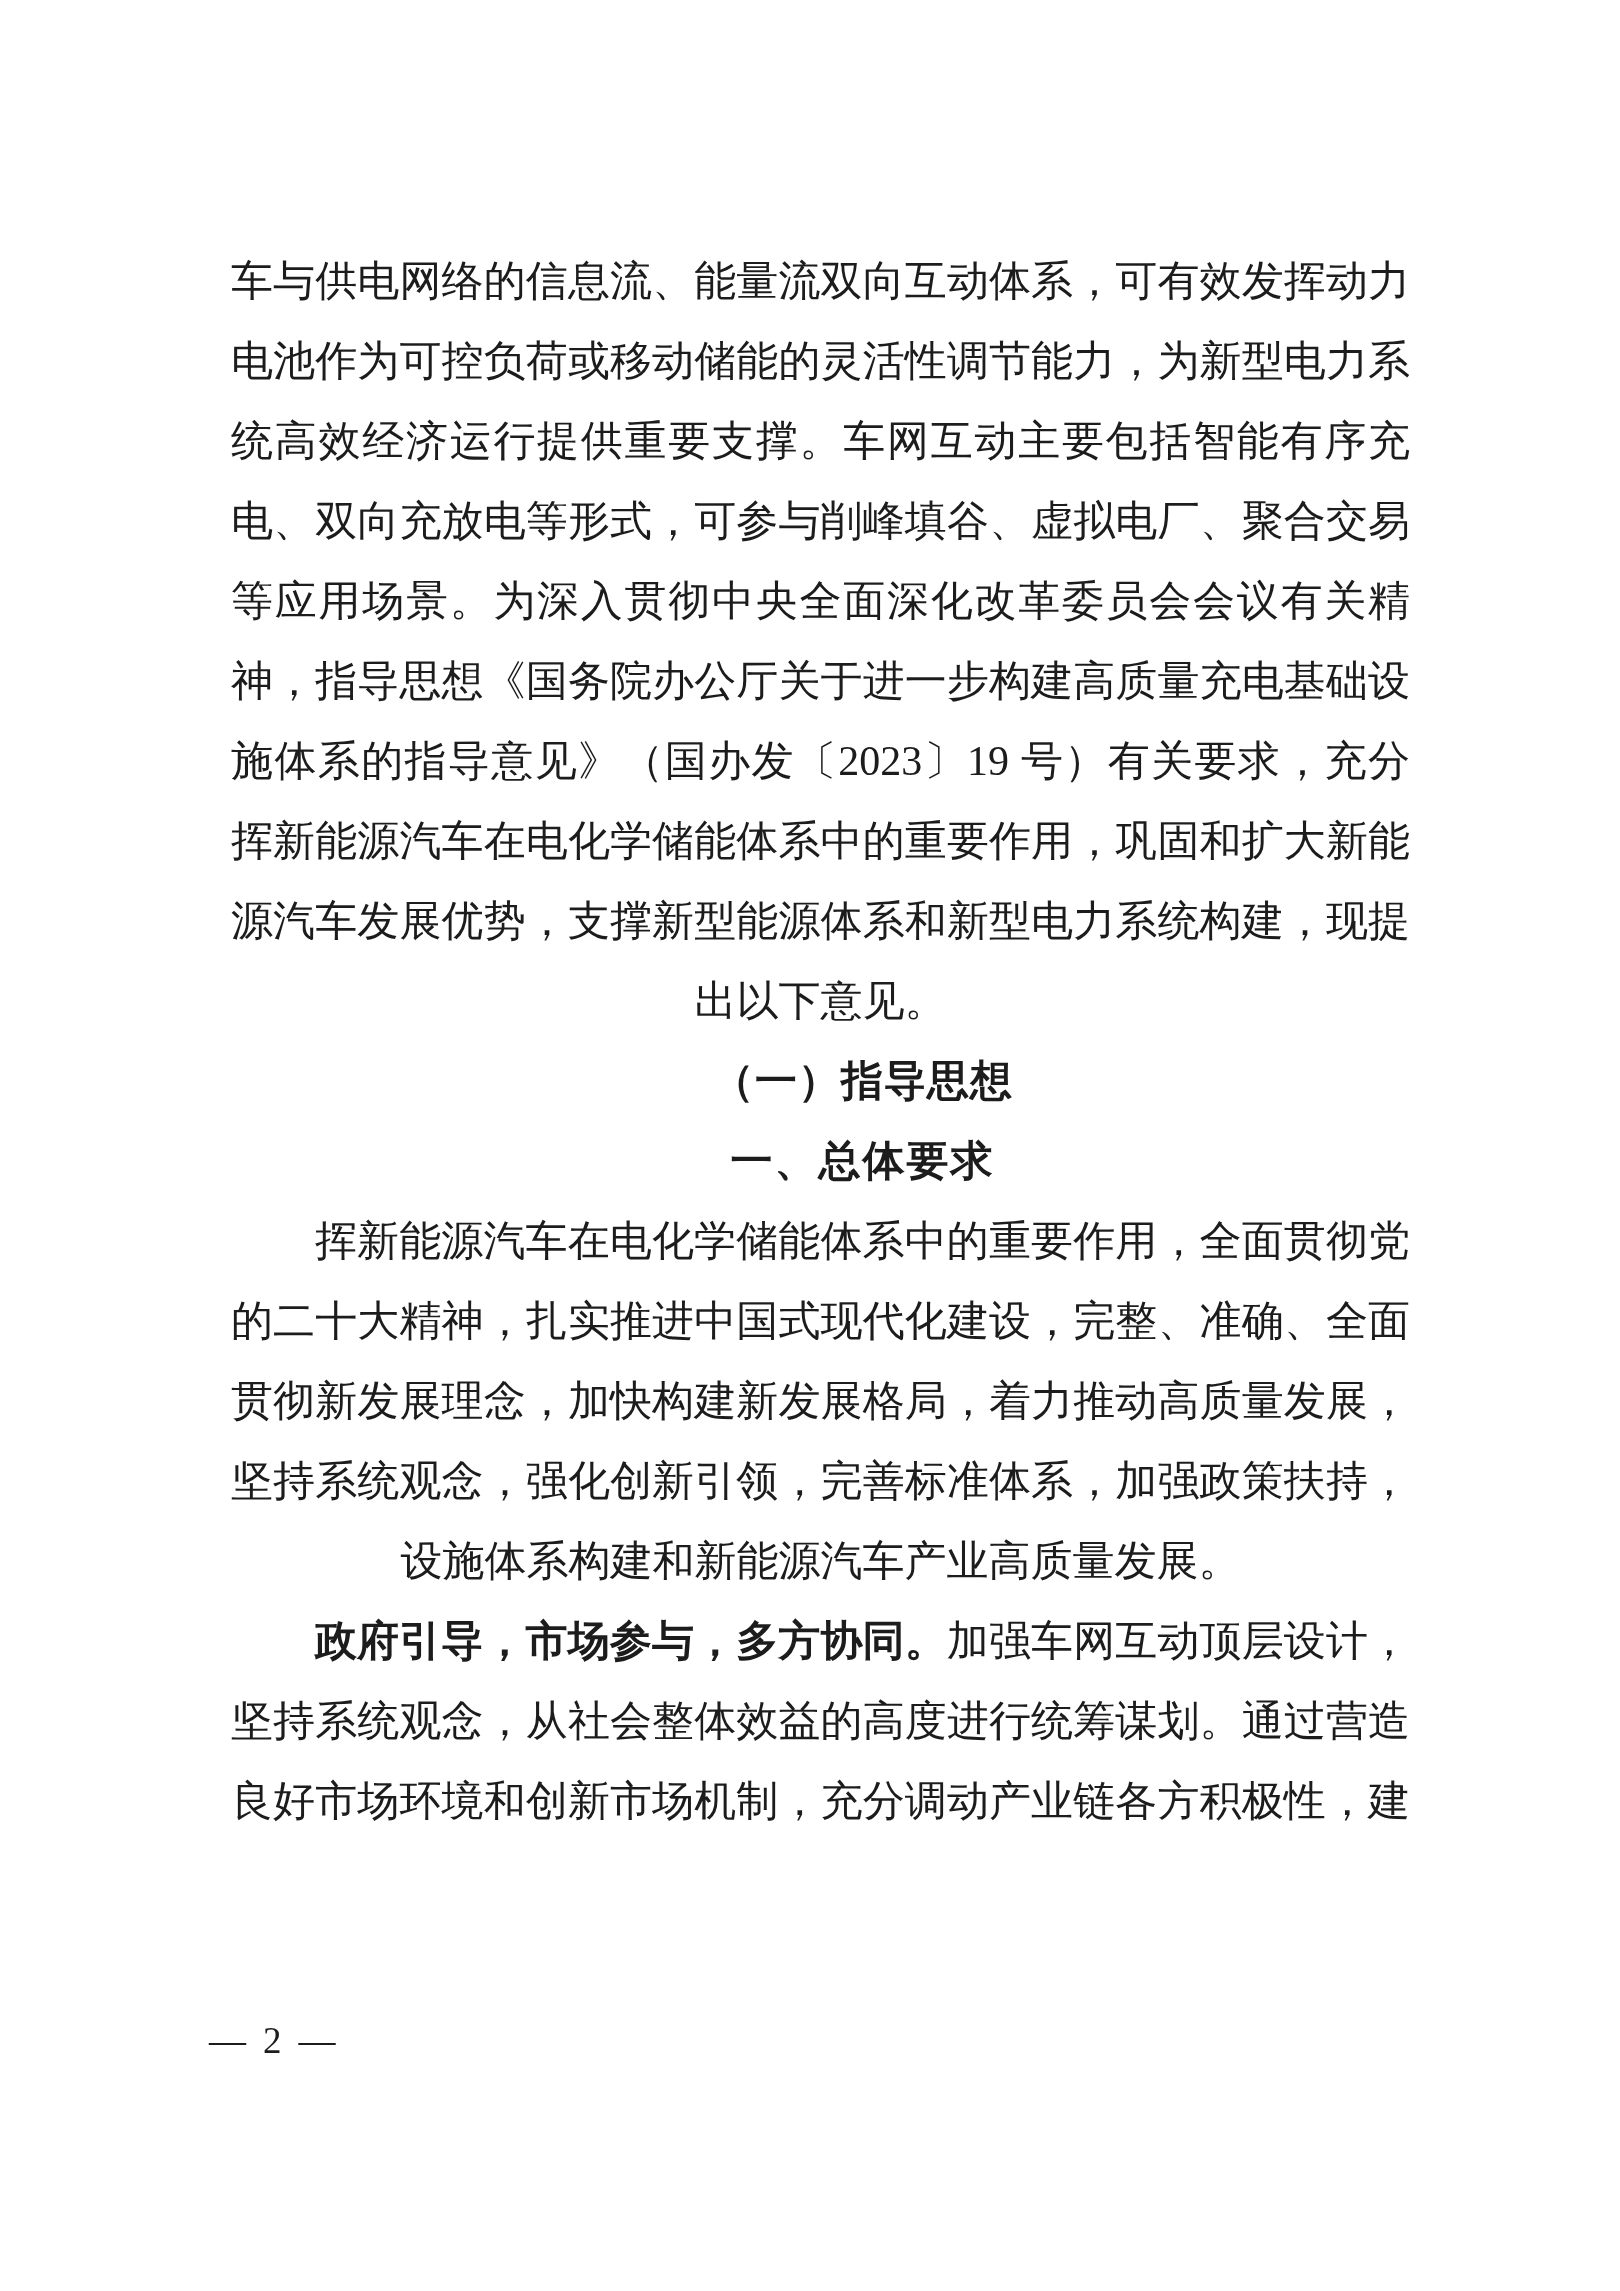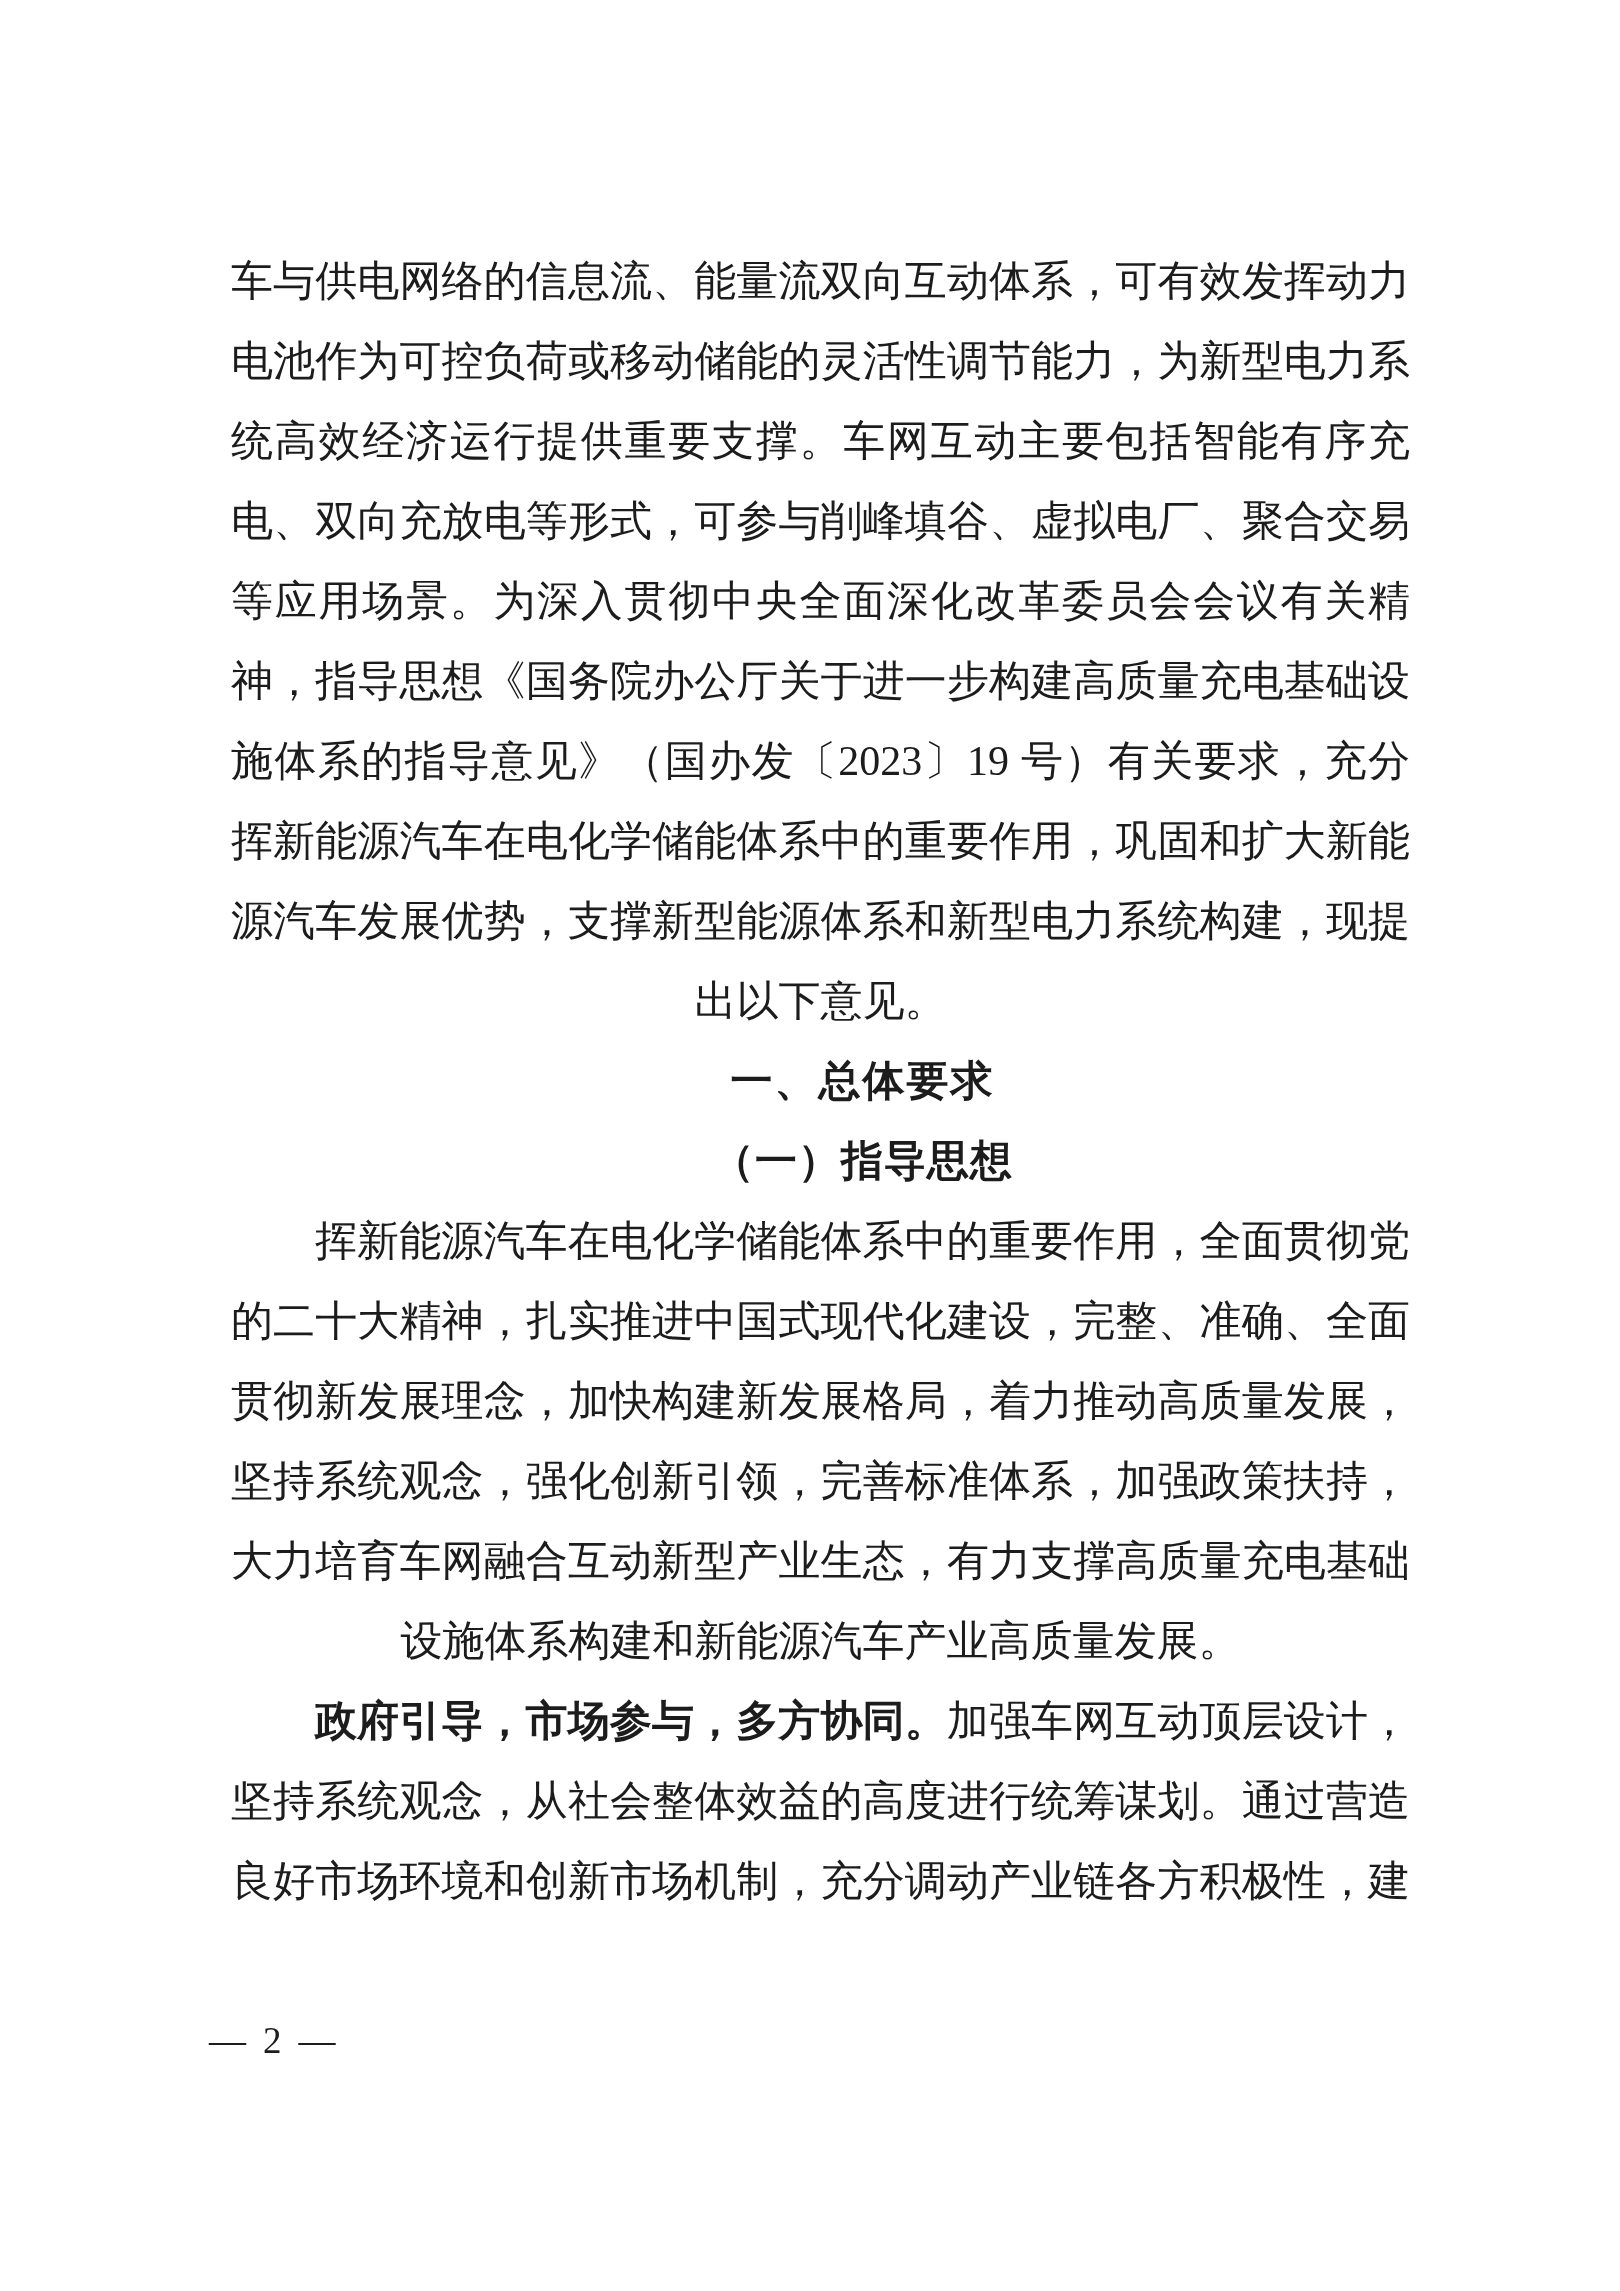--- a/index.html
+++ b/index.html
@@ -76,27 +76,26 @@
     <div class="line jf">车与供电网络的信息流、能量流双向互动体系，可有效发挥动力</div>
     <div class="line jf">电池作为可控负荷或移动储能的灵活性调节能力，为新型电力系</div>
     <div class="line jf">统高效经济运行提供重要支撑。车网互动主要包括智能有序充</div>
     <div class="line jf">电、双向充放电等形式，可参与削峰填谷、虚拟电厂、聚合交易</div>
     <div class="line jf">等应用场景。为深入贯彻中央全面深化改革委员会会议有关精</div>
     <div class="line jf">神，指导思想《国务院办公厅关于进一步构建高质量充电基础设</div>
     <div class="line jf">施体系的指导意见》（国办发〔2023〕19 号）有关要求，充分发</div>
     <div class="line jf">挥新能源汽车在电化学储能体系中的重要作用，巩固和扩大新能</div>
     <div class="line jf">源汽车发展优势，支撑新型能源体系和新型电力系统构建，现提</div>
     <div class="line">出以下意见。</div>
+    <div class="line kai ind">（一）指导思想</div>
     <div class="line hei ind">一、总体要求</div>
-    <div class="line kai ind">（一）指导思想</div>
     <div class="line jf ind">挥新能源汽车在电化学储能体系中的重要作用，全面贯彻党</div>
     <div class="line jf">的二十大精神，扎实推进中国式现代化建设，完整、准确、全面</div>
     <div class="line jf">贯彻新发展理念，加快构建新发展格局，着力推动高质量发展，</div>
     <div class="line jf">坚持系统观念，强化创新引领，完善标准体系，加强政策扶持，</div>
-    <div class="line jf">大力培育车网融合互动新型产业生态，有力支撑高质量充电基础</div>
     <div class="line">设施体系构建和新能源汽车产业高质量发展。</div>
     <div class="line jf ind"><span class="lead">政府引导，市场参与，多方协同。</span><span>加强车网互动顶层设计，</span></div>
     <div class="line jf">坚持系统观念，从社会整体效益的高度进行统筹谋划。通过营造</div>
     <div class="line jf">良好市场环境和创新市场机制，充分调动产业链各方积极性，建</div>
   </div>
   <div class="footer">— 2 —</div>
 </div>
 
 
 </body></html>

